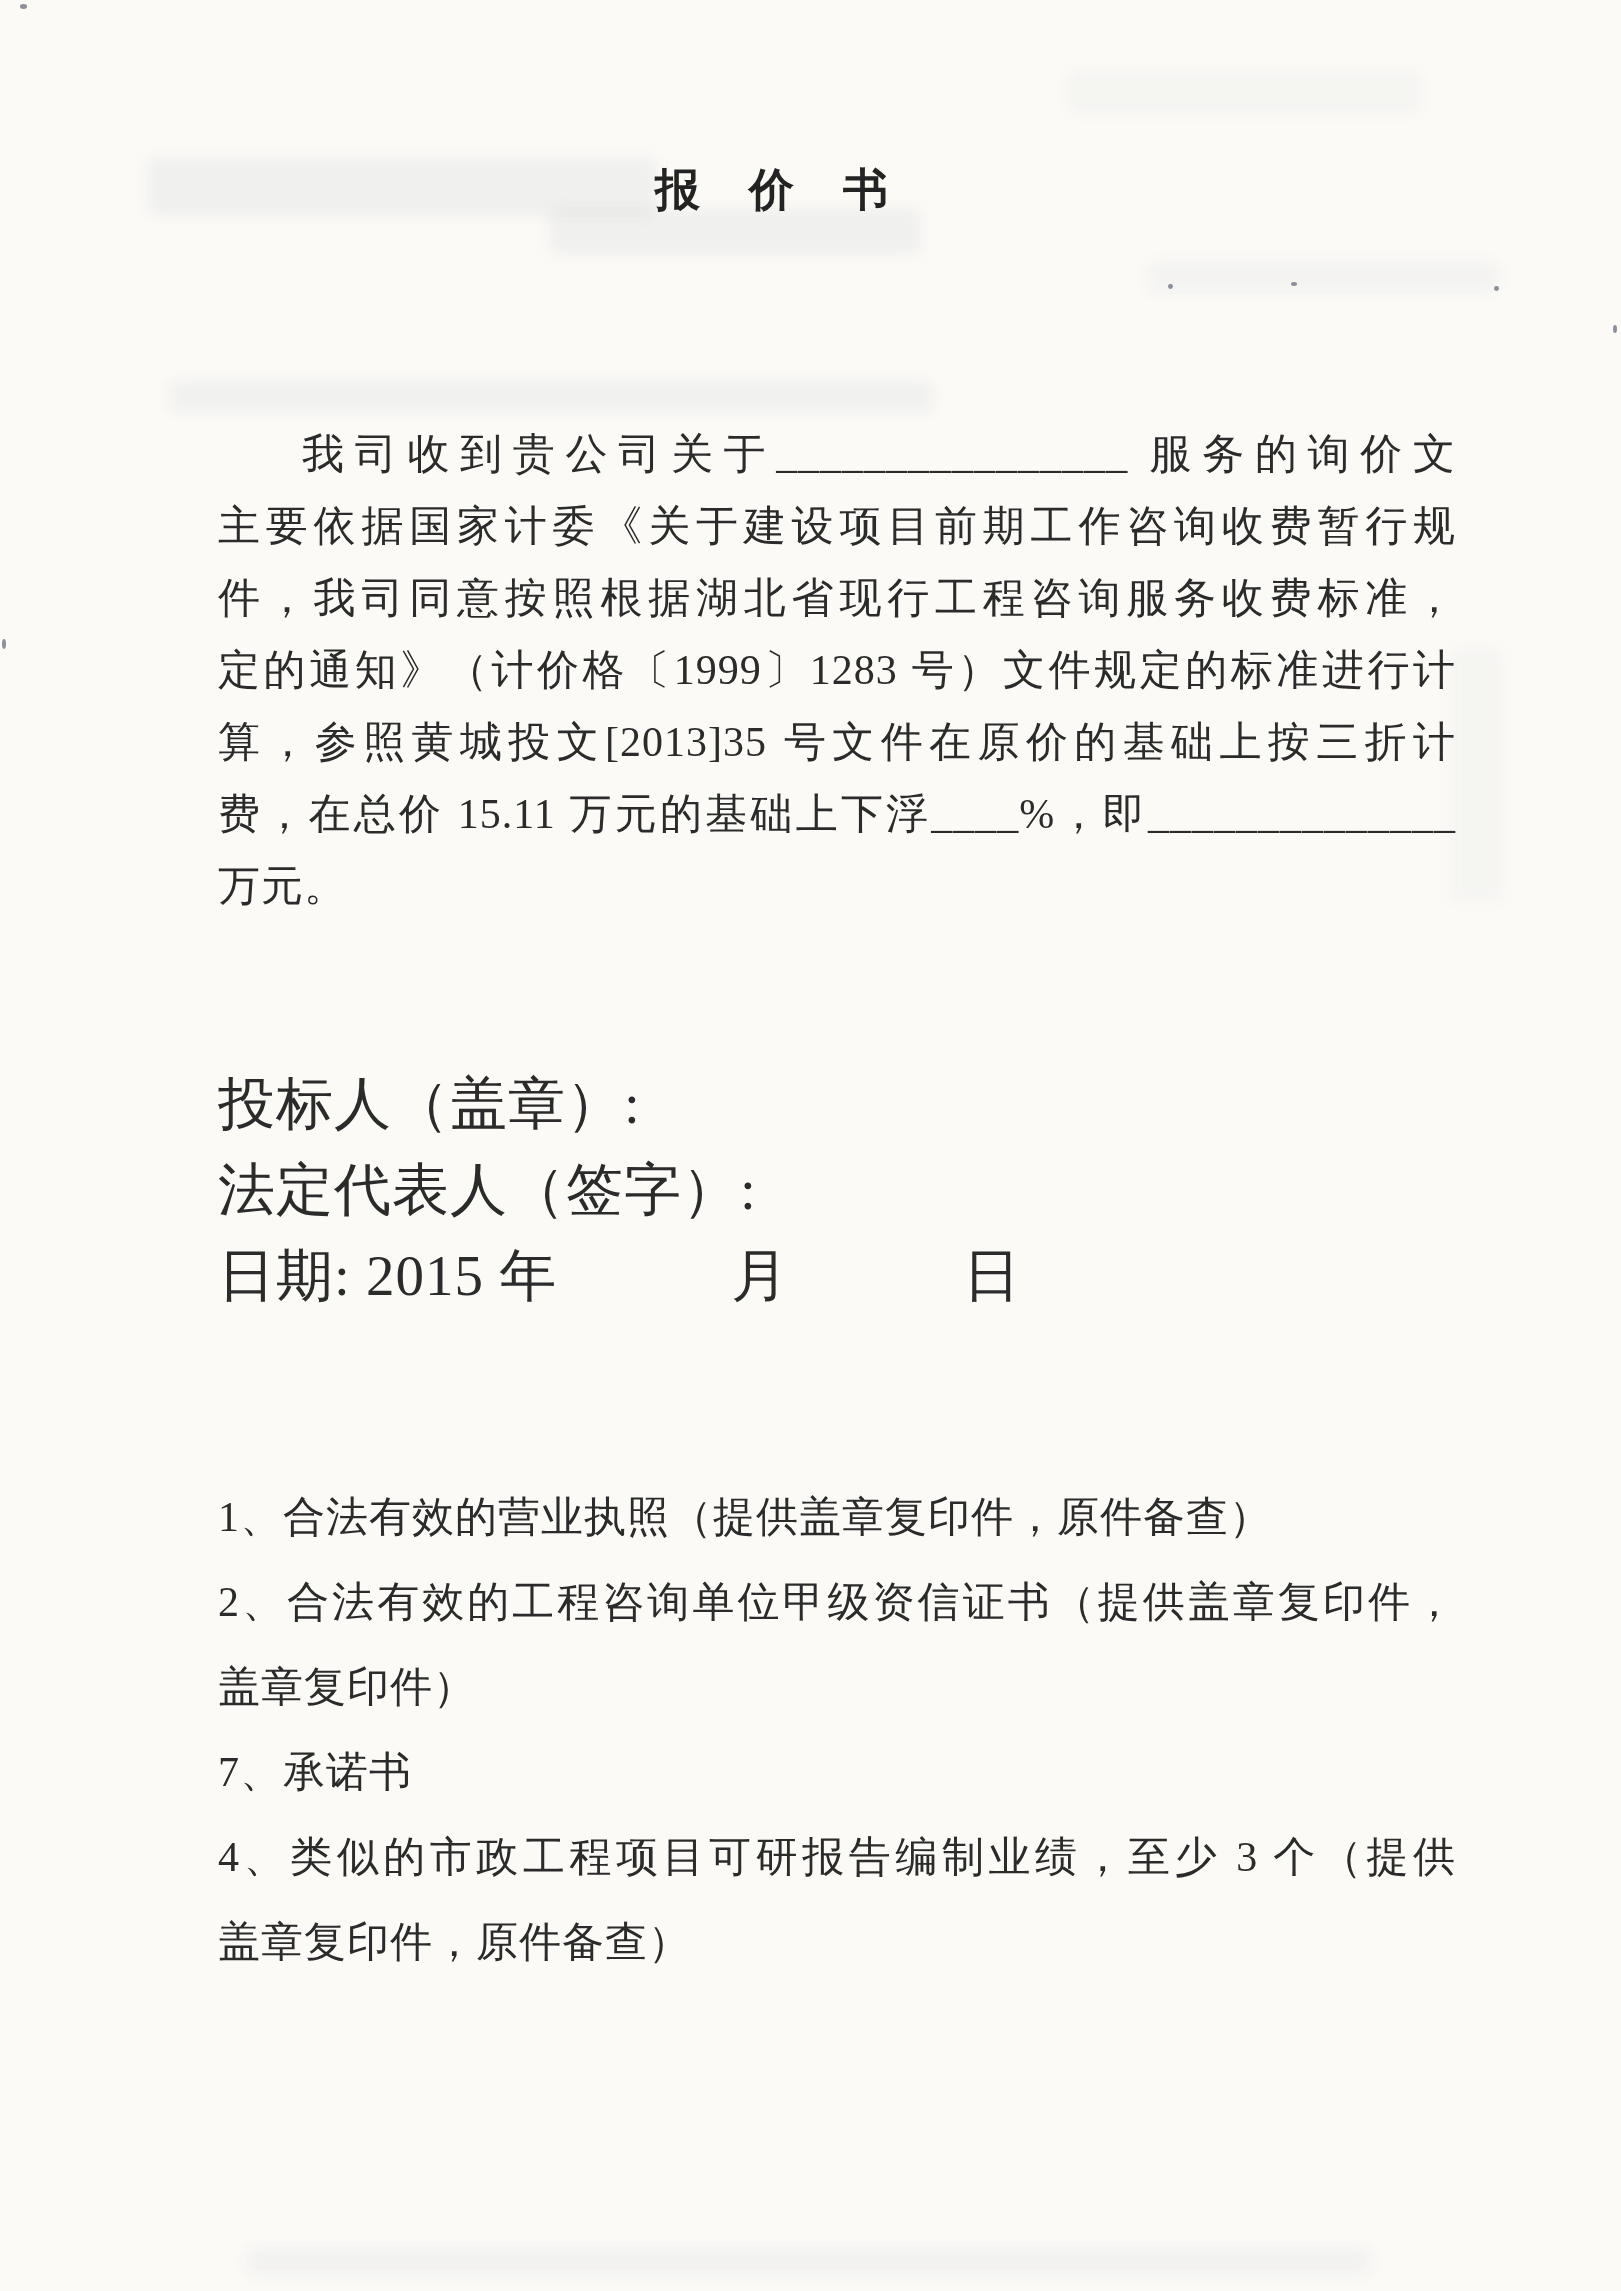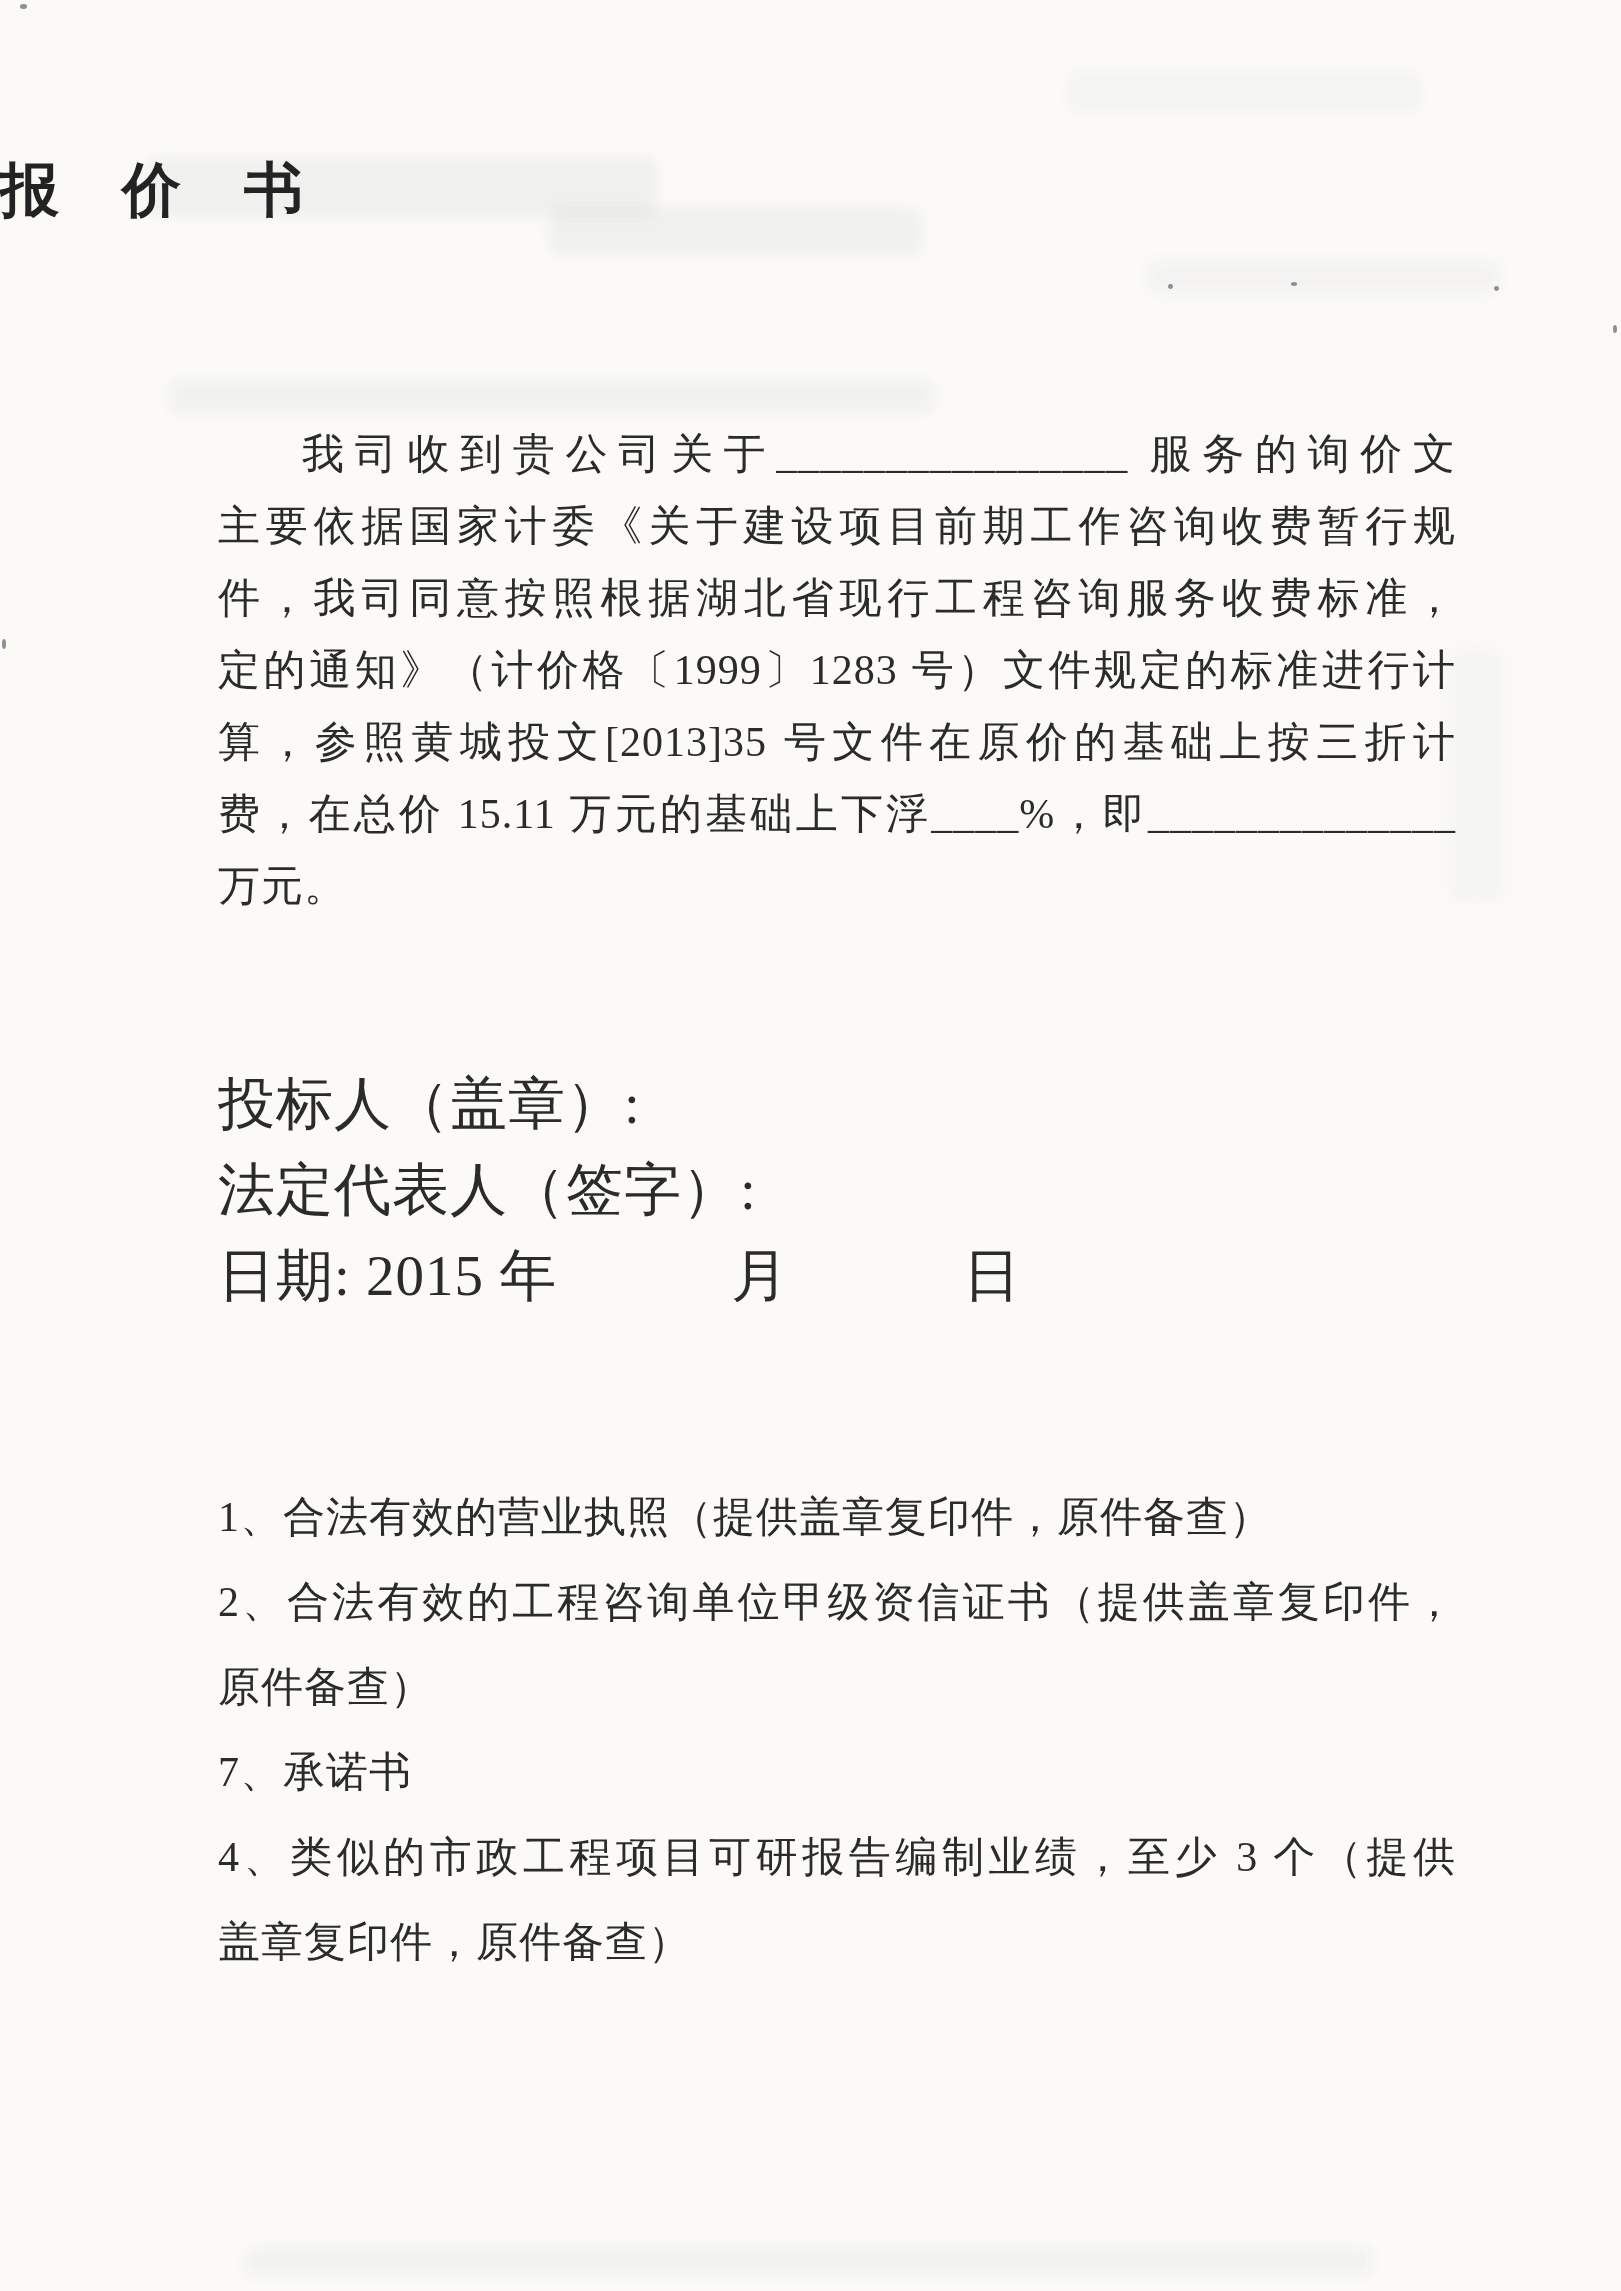--- a/index.html
+++ b/index.html
@@ -19,22 +19,22 @@
   }
   
   .doc-title{
     position:absolute;
     top:143px;
     left:0;
     width:100%;
     box-sizing:border-box;
     padding-right:76px;
     margin:0;
-    text-align:left;
-    font-size:59px;
+    text-align:center;
+    font-size:45px;
     font-weight:bold;
     letter-spacing:2px;
     line-height:94px;
     color:#232323;
   }
   
   .body-par{
     position:absolute;
     top:418px;
     left:218px;
@@ -123,21 +123,21 @@
   </div>
 
   <div class="attachments">
 
     <div>
       <div class="line">1、合法有效的营业执照（提供盖章复印件，原件备查）</div>
     </div>
 
     <div>
       <div class="line stretch">2、合法有效的工程咨询单位甲级资信证书（提供盖章复印件，</div>
-      <div class="line">原件备查）</div>
+      <div class="line">盖章复印件）</div>
     </div>
 
     <div>
       <div class="line">7、承诺书</div>
     </div>
 
     <div>
       <div class="line stretch">4、类似的市政工程项目可研报告编制业绩，至少 3 个（提供</div>
       <div class="line">盖章复印件，原件备查）</div>
     </div>

